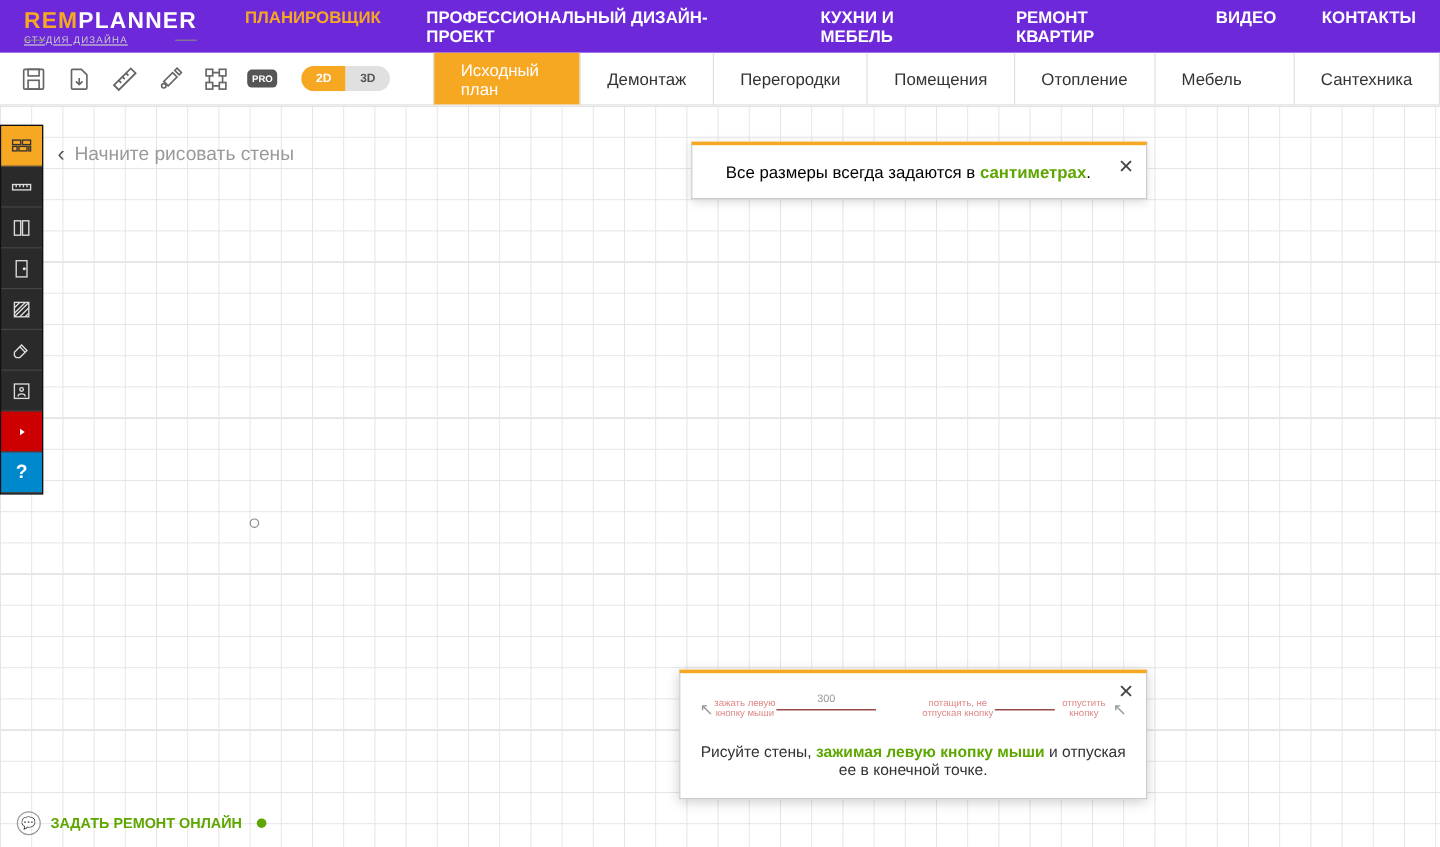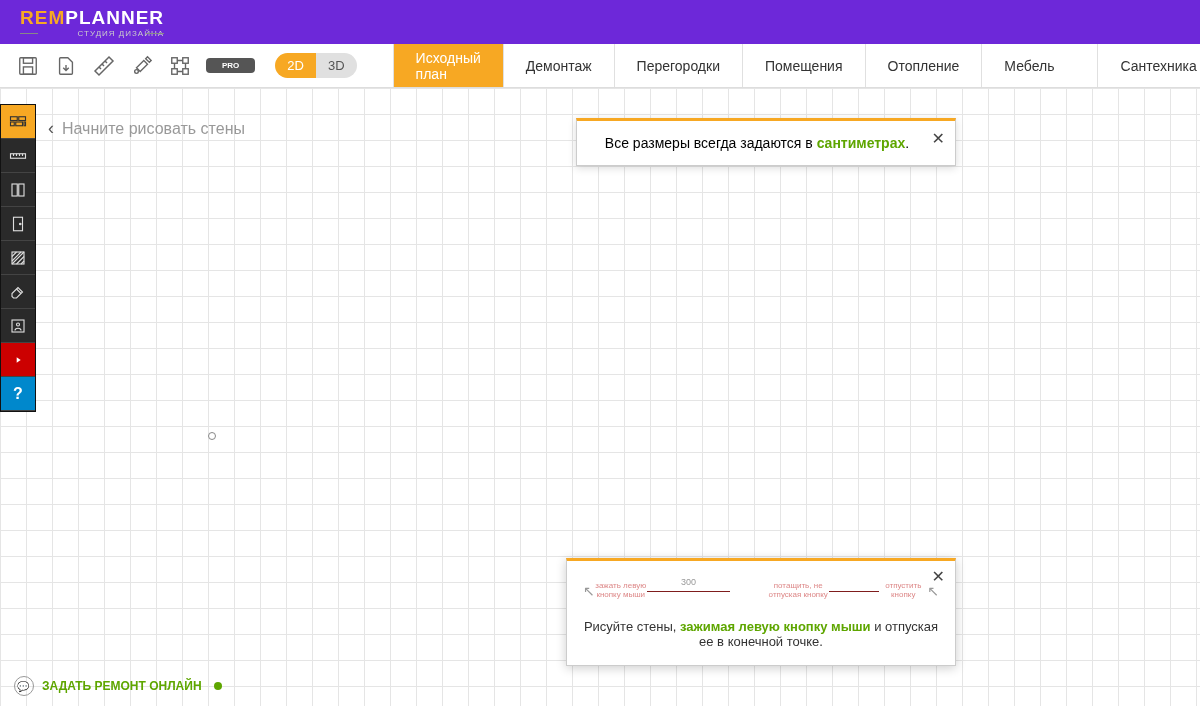--- a/index.html
+++ b/index.html
@@ -3,34 +3,34 @@
 <meta charset="utf-8">
 <style>
 * { box-sizing: border-box; margin: 0; padding: 0; }
 body { font-family: Arial, sans-serif; width: 1200px; height: 706px; overflow: hidden; background: #f5f5f5; }
 
 
 .topnav { height: 44px; background: #6d28d9; display: flex; align-items: center; padding: 0 20px; }
 .logo { display: flex; flex-direction: column; margin-right: 40px; }
 .logo-main { font-size: 19px; font-weight: bold; letter-spacing: 1px; color: #fff; }
 .logo-main .rem { color: #f7a823; }
-.logo-sub { font-size: 8px; color: #ccc; letter-spacing: 1px; text-align: right; position: relative; }
+.logo-sub { font-size: 8px; color: #ccc; letter-spacing: 1px; text-align: left; position: relative; text-decoration: underline; }
 .logo-sub::before { content:""; position:absolute; left:0; top:50%; width:18px; height:1px; background:#888; }
 .logo-sub::after { content:""; position:absolute; right:0; top:50%; width:18px; height:1px; background:#888; }
 .nav-items { display: flex; gap: 38px; }
 .nav-item { color: #fff; font-size: 14px; font-weight: bold; cursor: pointer; }
 .nav-item.active { color: #f7a823; }
 
 
 .toolbar { height: 44px; background: #fff; border-bottom: 1px solid #ddd; display: flex; align-items: stretch; padding-left: 16px; }
 .tool-group { display: flex; align-items: center; gap: 14px; padding-right: 16px; }
 .tool-icon { width: 24px; height: 24px; display:flex; align-items:center; justify-content:center; cursor:pointer; color:#666; }
-.pro-badge { background: #555; color:#fff; font-size:8px; font-weight:bold; padding:3px 16px; border-radius:4px; cursor:pointer; }
+.pro-badge { background: #555; color:#fff; font-size:8px; font-weight:bold; padding:3px 4px; border-radius:4px; cursor:pointer; }
 .view-toggle { display:flex; border-radius:16px; overflow:hidden; margin-left:6px; }
-.view-btn { padding: 5px 12px; font-size: 13px; font-weight: normal; cursor:pointer; }
+.view-btn { padding: 5px 12px; font-size: 10px; font-weight: bold; cursor:pointer; }
 .view-btn.active { background:#f7a823; color:#fff; }
 .view-btn.inactive { background:#e0e0e0; color:#555; }
 .tabs { display:flex; margin-left: 20px; flex:1; }
 .tab { padding: 0 22px; display:flex; align-items:center; font-size:14px; color:#333; border-left:1px solid #e0e0e0; cursor:pointer; }
 .tab:last-child { border-right:1px solid #e0e0e0;margin-left:21px; }
 .tab.active { background:#f7a823; color:#fff; }
 
 
 .canvas-area { position: absolute; top:88px; left:0; right:0; bottom:0; background: #fff; }
 .grid { position:absolute; inset:0;
@@ -81,20 +81,28 @@
 </style>
 </head>
 <body>
 
 <div class="topnav">
   <div class="logo">
     <div class="logo-main">
       <span class="rem">REM</span><span>PLANNER</span>
     </div>
     <div class="logo-sub">СТУДИЯ ДИЗАЙНА</div>
+  </div>
+  <div class="nav-items">
+    <div class="nav-item active">ПЛАНИРОВЩИК</div>
+    <div class="nav-item">ПРОФЕССИОНАЛЬНЫЙ ДИЗАЙН-ПРОЕКТ</div>
+    <div class="nav-item">КУХНИ И МЕБЕЛЬ</div>
+    <div class="nav-item">РЕМОНТ КВАРТИР</div>
+    <div class="nav-item">ВИДЕО</div>
+    <div class="nav-item">КОНТАКТЫ</div>
   </div>
 </div>
 
 <div class="toolbar">
   <div class="tool-group">
     <span class="tool-icon">
       <svg width="22" height="22" viewBox="0 0 24 24" fill="none" stroke="#666" stroke-width="1.5">
           <rect x="3" y="3" width="18" height="18" rx="1"></rect>
           <rect x="7" y="3" width="10" height="6"></rect>
           <rect x="7" y="13" width="10" height="8"></rect>

